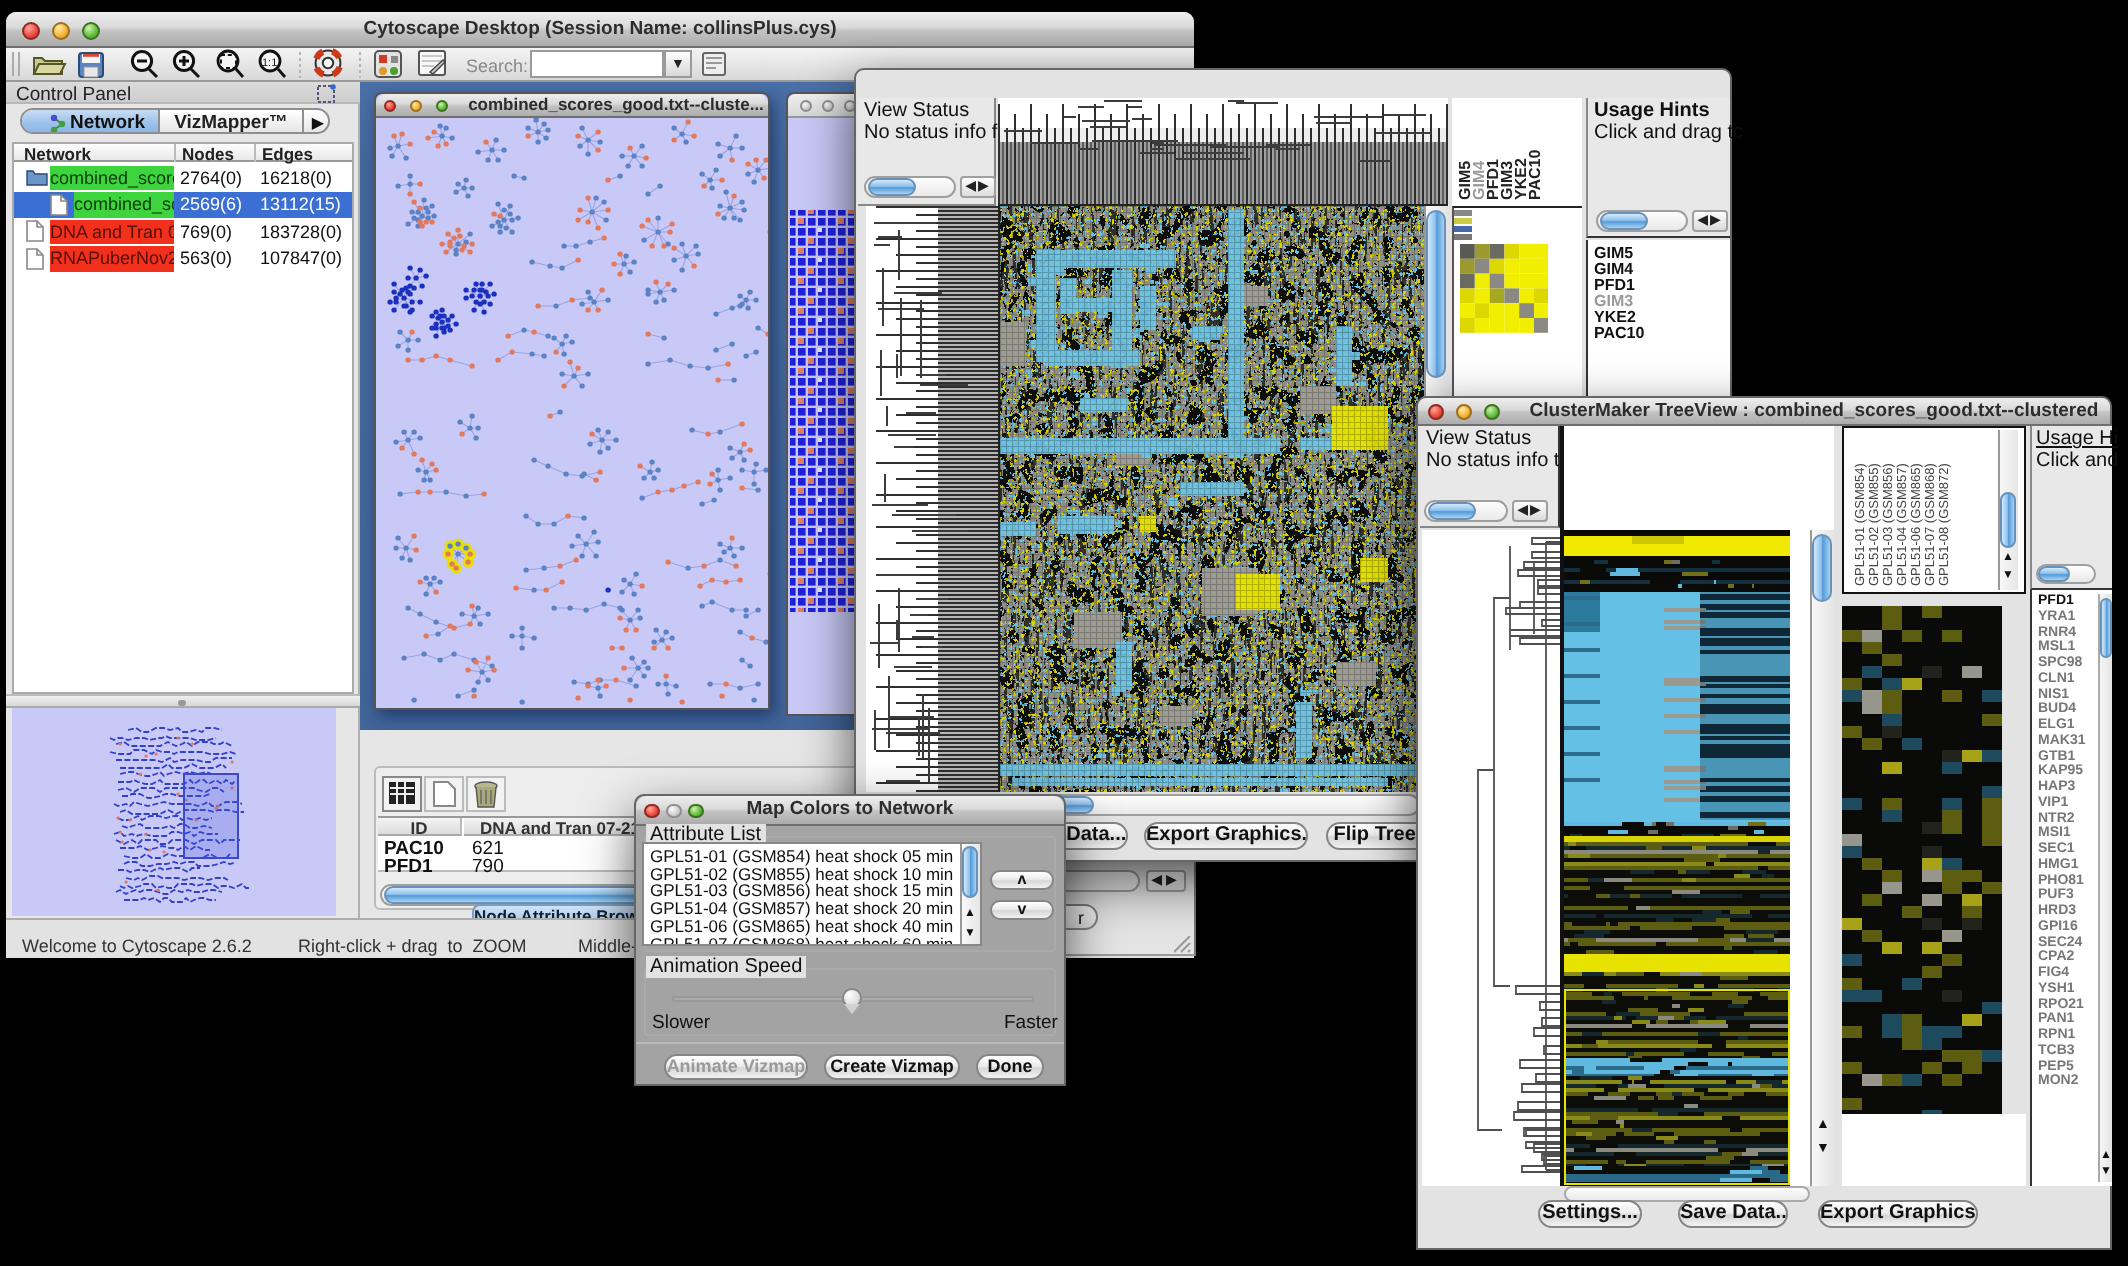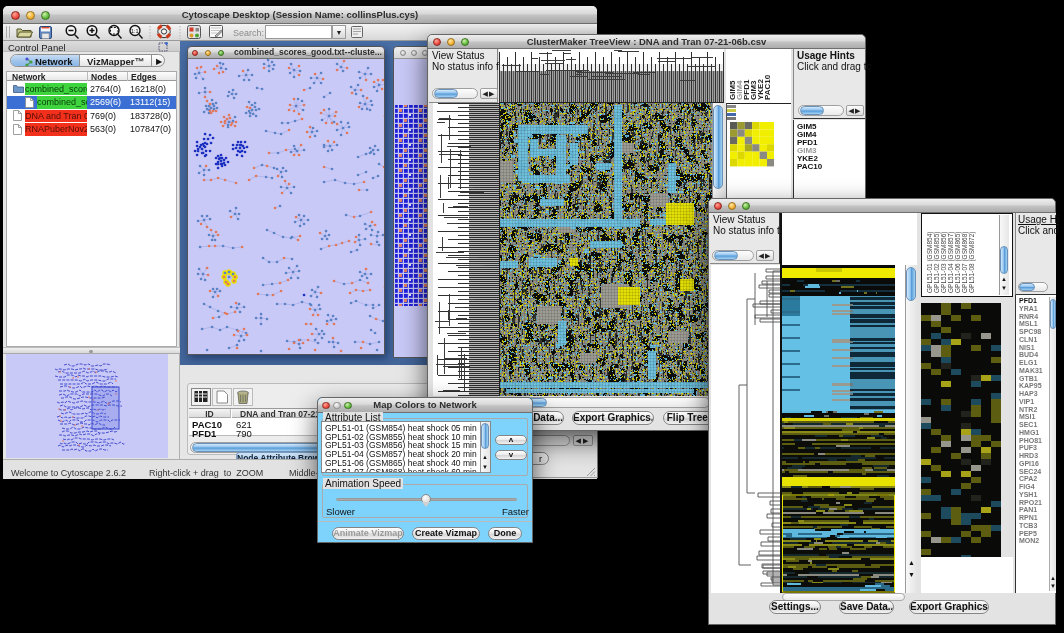--- a/index.html
+++ b/index.html
@@ -211,26 +211,20 @@
   </div>
 <div class="ab" style="left:533px;top:431px;width:65px;height:47px;background:#e4e4e4;border-right:1px solid #777;border-bottom:1px solid #999;z-index:20;">
     <div class="ab" style="left:-8px;top:4px;width:45px;height:11px;background:linear-gradient(#fdfdfd,#e9e9e9);border:1px solid #9f9f9f;border-radius:11px;"></div>
     <div class="ab" style="left:40px;top:4px;width:20px;height:11px;background:linear-gradient(#fcfcfc,#dcdcdc);border:1px solid #9f9f9f;border-radius:2px;color:#222;font-size:7px;line-height:10px;text-align:center;letter-spacing:2px;">◀▶</div>
     <div class="ab" style="left:-10px;top:21px;width:26px;height:13px;background:linear-gradient(#ffffff,#e0e0e0);border:1px solid #858585;border-radius:13px;font-size:9px;color:#111;text-align:right;padding-right:6px;line-height:12px;">r</div>
     <svg class="ab" style="left:54px;top:37px;" width="9" height="9">
       <path d="M8 0L0 8M8 3.5L3.5 8M8 7L7 8" stroke="#999" stroke-width="1"></path>
     </svg>
   </div>
 <div class="ab" style="left:427px;top:34px;width:439px;height:397px;background:#e3e3e3;border:1px solid #666;z-index:30;border-radius:5px 5px 0 0;box-shadow:0 10px 26px rgba(0,0,0,0.65);">
-    <div style="position:absolute;left:0;top:0;width:437px;height:14px;background:linear-gradient(#eeeeee,#d9d9d9 45%,#c3c3c3 55%,#acacac);border-bottom:1px solid #6f6f6f;border-radius:5px 5px 0 0;box-sizing:border-box;">
-      <div style="position:absolute;left:5.0px;top:3.0px;width:8.0px;height:8.0px;border-radius:50%;background:radial-gradient(circle at 35% 30%, #ffa79c, #ef5044 55%, #b92b22);border:1px solid #8e2a22;box-sizing:border-box;"></div>
-      <div style="position:absolute;left:19.0px;top:3.0px;width:8.0px;height:8.0px;border-radius:50%;background:radial-gradient(circle at 35% 30%, #ffe9a8, #f6b73c 55%, #cd8a1e);border:1px solid #99701c;box-sizing:border-box;"></div>
-      <div style="position:absolute;left:33.0px;top:3.0px;width:8.0px;height:8.0px;border-radius:50%;background:radial-gradient(circle at 35% 30%, #d2f0b0, #68c144 55%, #3e8f25);border:1px solid #3d721f;box-sizing:border-box;"></div>
-      <div style="position:absolute;left:0px;top:0;width:437px;height:14px;line-height:13px;text-align:center;font-weight:bold;font-size:9.5px;color:#2d2d2d;white-space:nowrap;overflow:hidden;">ClusterMaker TreeView : DNA and Tran 07-21-06b.csv</div>
-    </div>
     <div class="ab" style="left:1px;top:14px;width:69px;height:54px;background:#e8e8e8;border-right:1px solid #888;border-bottom:1px solid #888;">
       <div class="ab" style="left:3px;top:1px;font-size:10px;color:#111;">View Status</div>
       <div class="ab" style="left:3px;top:12px;font-size:10px;color:#111;white-space:nowrap;">No status info f</div>
       <div style="position:absolute;left:3px;top:39px;width:46px;height:11px;background:linear-gradient(#fdfdfd,#e9e9e9);border:1px solid #9f9f9f;border-radius:11px;box-sizing:border-box;"></div>
       <div style="position:absolute;left:5px;top:40px;width:24px;height:9px;border-radius:11px;background:linear-gradient(#d3e9fb,#8fc2ef 45%,#569ad6 55%,#a5d4f6);border:1px solid #6a92b8;box-sizing:border-box;"></div>
       <div style="position:absolute;left:51px;top:39px;width:18px;height:11px;background:linear-gradient(#fcfcfc,#dcdcdc);border:1px solid #9f9f9f;border-radius:2px;box-sizing:border-box;color:#222;font-size:7px;line-height:9px;text-align:center;letter-spacing:1px;">◀▶</div>
     </div>
     <div style="position:absolute;left:71px;top:14px;width:225px;height:53px;background:#fff;overflow:hidden;">
       <div style="position:absolute;left:0;bottom:0;width:100%;height:58%;background:repeating-linear-gradient(90deg,#2e2e2e 0 1px,rgba(138,138,138,0.95) 1px 2px);"></div>
       <div style="position:absolute;left:0;bottom:0;width:100%;height:72%;background:repeating-linear-gradient(90deg,#2e2e2e 0 1px,rgba(200,200,200,0.3) 1px 4px);"></div>
@@ -575,20 +569,21 @@
     <div style="position:absolute;left:75px;top:363px;width:44px;height:9px;border-radius:11px;background:linear-gradient(#d3e9fb,#8fc2ef 45%,#569ad6 55%,#a5d4f6);border:1px solid #6a92b8;box-sizing:border-box;"></div>
     <div style="position:absolute;left:78px;top:376px;width:58px;height:14px;border:1px solid #858585;border-radius:14px;background:linear-gradient(#ffffff,#ececec 45%,#d6d6d6 55%,#f2f2f2);box-sizing:border-box;font-weight:bold;font-size:10px;color:#111;text-align:center;line-height:12px;white-space:nowrap;overflow:hidden;">Save Data...</div>
     <div style="position:absolute;left:144px;top:376px;width:82px;height:14px;border:1px solid #858585;border-radius:14px;background:linear-gradient(#ffffff,#ececec 45%,#d6d6d6 55%,#f2f2f2);box-sizing:border-box;font-weight:bold;font-size:10px;color:#111;text-align:center;line-height:12px;white-space:nowrap;overflow:hidden;">Export Graphics...</div>
     <div style="position:absolute;left:235px;top:376px;width:82px;height:14px;border:1px solid #858585;border-radius:14px;background:linear-gradient(#ffffff,#ececec 45%,#d6d6d6 55%,#f2f2f2);box-sizing:border-box;font-weight:bold;font-size:10px;color:#111;text-align:center;line-height:12px;white-space:nowrap;overflow:hidden;">Flip Tree Nodes</div>
   </div>
 <div class="ab" style="left:708px;top:198px;width:348px;height:427px;background:#e3e3e3;border:1px solid #666;z-index:40;border-radius:5px 5px 0 0;box-shadow:0 10px 26px rgba(0,0,0,0.65);">
     <div style="position:absolute;left:0;top:0;width:346px;height:14px;background:linear-gradient(#eeeeee,#d9d9d9 45%,#c3c3c3 55%,#acacac);border-bottom:1px solid #6f6f6f;border-radius:5px 5px 0 0;box-sizing:border-box;">
       <div style="position:absolute;left:5.0px;top:3.0px;width:8.0px;height:8.0px;border-radius:50%;background:radial-gradient(circle at 35% 30%, #ffa79c, #ef5044 55%, #b92b22);border:1px solid #8e2a22;box-sizing:border-box;"></div>
       <div style="position:absolute;left:19.0px;top:3.0px;width:8.0px;height:8.0px;border-radius:50%;background:radial-gradient(circle at 35% 30%, #ffe9a8, #f6b73c 55%, #cd8a1e);border:1px solid #99701c;box-sizing:border-box;"></div>
       <div style="position:absolute;left:33.0px;top:3.0px;width:8.0px;height:8.0px;border-radius:50%;background:radial-gradient(circle at 35% 30%, #d2f0b0, #68c144 55%, #3e8f25);border:1px solid #3d721f;box-sizing:border-box;"></div>
+      <div style="position:absolute;left:50px;top:0;width:296px;height:14px;line-height:13px;text-align:center;font-weight:bold;font-size:9.5px;color:#2d2d2d;white-space:nowrap;overflow:hidden;">ClusterMaker TreeView : combined_scores_good.txt--clustered</div>
     </div>
     <div class="ab" style="left:1px;top:14px;width:70px;height:51px;background:#e8e8e8;border-right:1px solid #333;border-bottom:1px solid #888;">
       <div class="ab" style="left:3px;top:1px;font-size:10px;color:#111;">View Status</div>
       <div class="ab" style="left:3px;top:12px;font-size:10px;color:#111;white-space:nowrap;">No status info t</div>
       <div style="position:absolute;left:2px;top:37px;width:42px;height:11px;background:linear-gradient(#fdfdfd,#e9e9e9);border:1px solid #9f9f9f;border-radius:11px;box-sizing:border-box;"></div>
       <div style="position:absolute;left:4px;top:38px;width:24px;height:9px;border-radius:11px;background:linear-gradient(#d3e9fb,#8fc2ef 45%,#569ad6 55%,#a5d4f6);border:1px solid #6a92b8;box-sizing:border-box;"></div>
       <div style="position:absolute;left:46px;top:37px;width:18px;height:11px;background:linear-gradient(#fcfcfc,#dcdcdc);border:1px solid #9f9f9f;border-radius:2px;box-sizing:border-box;color:#222;font-size:7px;line-height:9px;text-align:center;letter-spacing:1px;">◀▶</div>
     </div>
     <div class="ab" style="left:72px;top:14px;width:136px;height:52px;background:#fff;"></div>
     <svg width="69" height="328" style="position:absolute;left:2px;top:66px;">
@@ -1254,21 +1249,21 @@
       <div class="ab" style="left:33px;top:2px;width:7px;height:294px;background:linear-gradient(90deg,#f6f6f6,#e4e4e4);border-left:1px solid #aaa;"></div>
       <div style="position:absolute;left:34px;top:4px;width:6px;height:30px;border-radius:6px;background:linear-gradient(90deg,#d3e9fb,#8fc2ef 45%,#569ad6 55%,#a5d4f6);border:1px solid #6a92b8;box-sizing:border-box;"></div>
       <div style="position:absolute;left:34px;top:280px;font-size:6px;color:#111;line-height:6px;">▲</div>
       <div style="position:absolute;left:34px;top:288px;font-size:6px;color:#111;line-height:6px;">▼</div>
     </div>
     <div class="ab" style="left:73px;top:394px;width:123px;height:8px;background:linear-gradient(#fdfdfd,#e9e9e9);border:1px solid #aaa;border-radius:8px;"></div>
     <div style="position:absolute;left:60px;top:401px;width:52px;height:14px;border:1px solid #858585;border-radius:14px;background:linear-gradient(#ffffff,#ececec 45%,#d6d6d6 55%,#f2f2f2);box-sizing:border-box;font-weight:bold;font-size:10px;color:#111;text-align:center;line-height:12px;white-space:nowrap;overflow:hidden;">Settings...</div>
     <div style="position:absolute;left:130px;top:401px;width:55px;height:14px;border:1px solid #858585;border-radius:14px;background:linear-gradient(#ffffff,#ececec 45%,#d6d6d6 55%,#f2f2f2);box-sizing:border-box;font-weight:bold;font-size:10px;color:#111;text-align:center;line-height:12px;white-space:nowrap;overflow:hidden;">Save Data...</div>
     <div style="position:absolute;left:200px;top:401px;width:80px;height:14px;border:1px solid #858585;border-radius:14px;background:linear-gradient(#ffffff,#ececec 45%,#d6d6d6 55%,#f2f2f2);box-sizing:border-box;font-weight:bold;font-size:10px;color:#111;text-align:center;line-height:12px;white-space:nowrap;overflow:hidden;">Export Graphics...</div>
   </div>
-<div class="ab" style="left:317px;top:397px;width:216px;height:146px;background:#7dd3fc;border:1px solid #666;z-index:50;border-radius:5px 5px 0 0;box-shadow:0 10px 26px rgba(0,0,0,0.65);">
+<div class="ab" style="left:317px;top:397px;width:216px;height:146px;background:#a3a3a3;border:1px solid #666;z-index:50;border-radius:5px 5px 0 0;box-shadow:0 10px 26px rgba(0,0,0,0.65);">
     <div style="position:absolute;left:0;top:0;width:214px;height:15px;background:linear-gradient(#eeeeee,#d9d9d9 45%,#c3c3c3 55%,#acacac);border-bottom:1px solid #6f6f6f;border-radius:5px 5px 0 0;box-sizing:border-box;">
       <div style="position:absolute;left:4.2px;top:3.7px;width:7.6px;height:7.6px;border-radius:50%;background:radial-gradient(circle at 35% 30%, #ffa79c, #ef5044 55%, #b92b22);border:1px solid #8e2a22;box-sizing:border-box;"></div>
       <div style="position:absolute;left:15.2px;top:3.7px;width:7.6px;height:7.6px;border-radius:50%;background:radial-gradient(circle at 35% 30%, #fafafa, #cecece 60%, #b2b2b2);border:1px solid #8f8f8f;box-sizing:border-box;"></div>
       <div style="position:absolute;left:26.2px;top:3.7px;width:7.6px;height:7.6px;border-radius:50%;background:radial-gradient(circle at 35% 30%, #d2f0b0, #68c144 55%, #3e8f25);border:1px solid #3d721f;box-sizing:border-box;"></div>
       <div style="position:absolute;left:0px;top:0;width:214px;height:15px;line-height:14px;text-align:center;font-weight:bold;font-size:9.5px;color:#2d2d2d;white-space:nowrap;overflow:hidden;">Map Colors to Network</div>
     </div>
     <div class="ab" style="left:4px;top:20px;width:206px;height:58px;border:1px solid #aaa;border-radius:2px;"></div>
     <div class="ab" style="left:5px;top:14px;font-size:10px;color:#111;background:#e2e2e2;padding:0 2px;">Attribute List</div>
     <div class="ab" style="left:3px;top:23px;width:170px;height:52px;background:#fff;border:1px solid #888;overflow:hidden;">
       <div class="ab" style="left:3px;top:1.0px;font-size:8.5px;color:#111;white-space:nowrap;">GPL51-01 (GSM854) heat shock 05 min</div>

